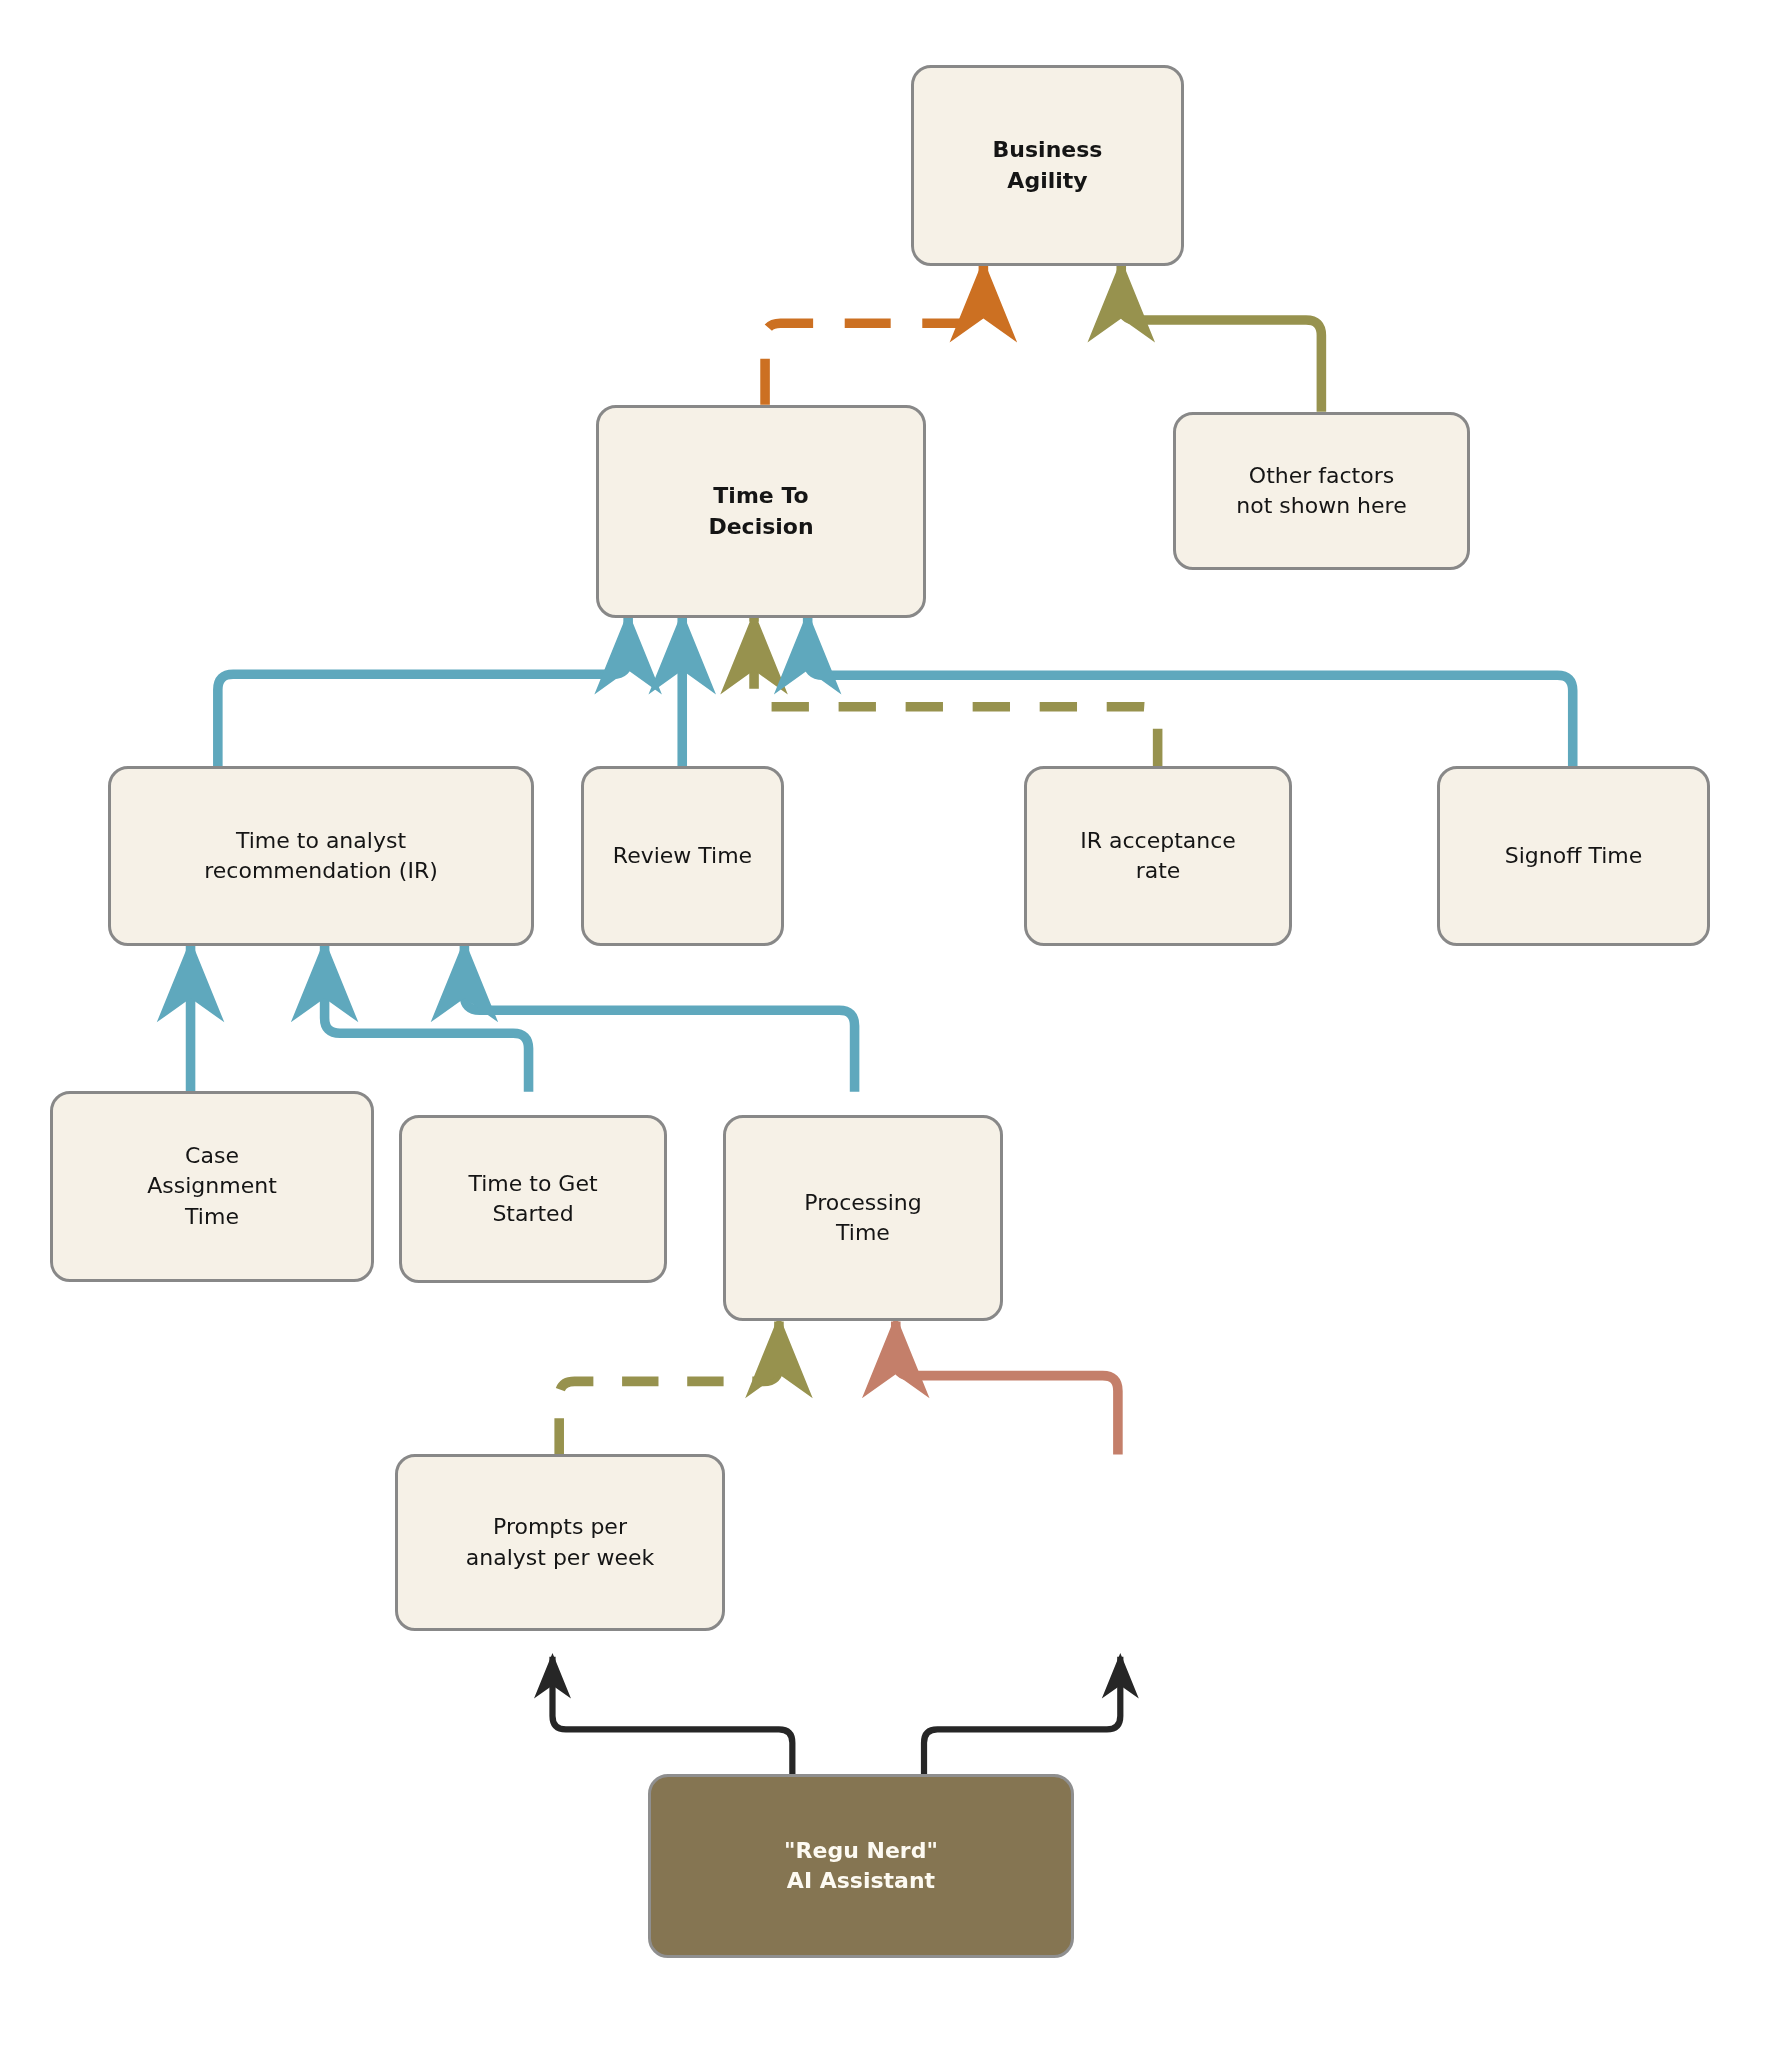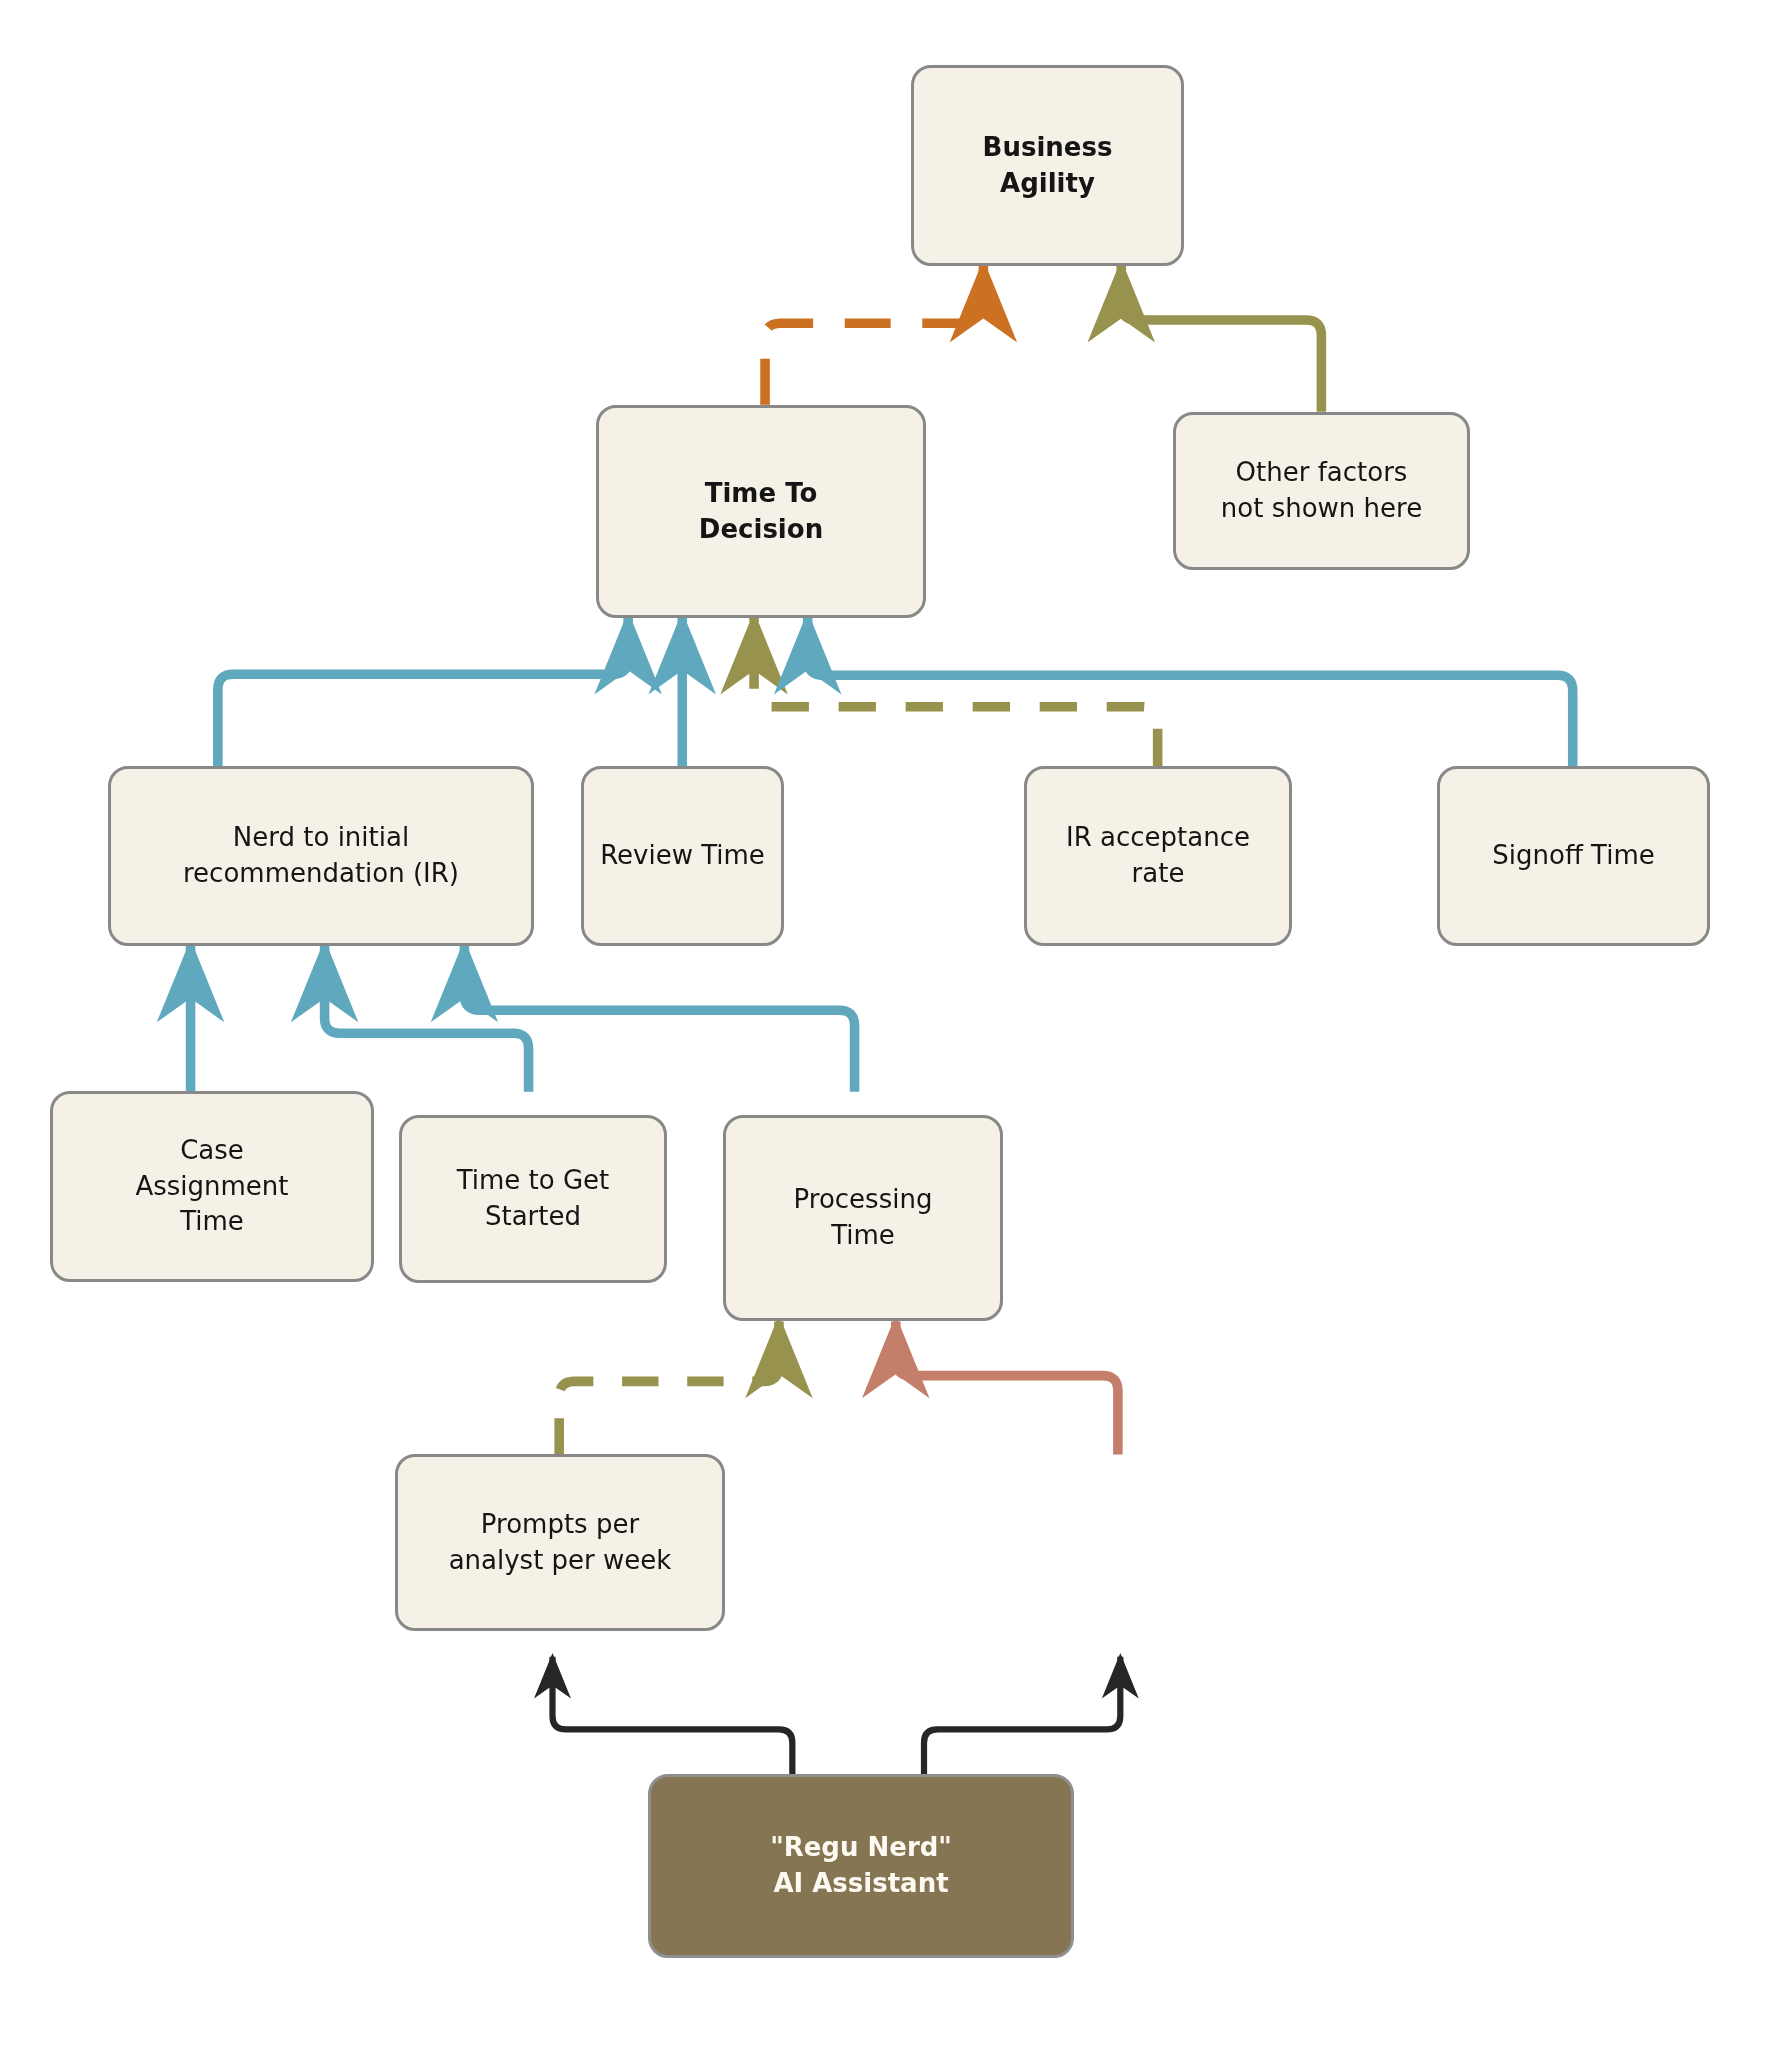--- a/index.html
+++ b/index.html
@@ -11,21 +11,21 @@
     box-sizing:border-box;
     background:#f6f1e7;
     border:3.4px solid #888888;
     border-radius:20px;
     display:flex;
     align-items:center;
     justify-content:center;
     text-align:center;
     color:#151515;
     font-family:"DejaVu Sans", sans-serif;
-    font-size:26px;
+    font-size:22px;
     line-height:1.38;
     padding:4.8px 12.4px;
     z-index:5;
   }
   .node.bold{font-weight:bold;}
   .node.accent{
     background:#857552;
     border-color:#8f8f8f;
     color:#fdfaf2;
     font-weight:bold;
@@ -92,21 +92,21 @@
     <span class="lbl">Time To
 Decision</span>
   </div>
 
   <div class="node" style="left:1173px;top:412px;width:297px;height:158px;">
     <span class="lbl">Other factors
 not shown here</span>
   </div>
 
   <div class="node" style="left:108px;top:766px;width:426px;height:180px;">
-    <span class="lbl">Nerd to initial
+    <span class="lbl">Time to analyst
 recommendation (IR)</span>
   </div>
 
   <div class="node" style="left:581px;top:766px;width:203px;height:180px;">
     <span class="lbl">Review Time</span>
   </div>
 
   <div class="node" style="left:1024px;top:766px;width:268px;height:180px;">
     <span class="lbl">IR acceptance
 rate</span>

